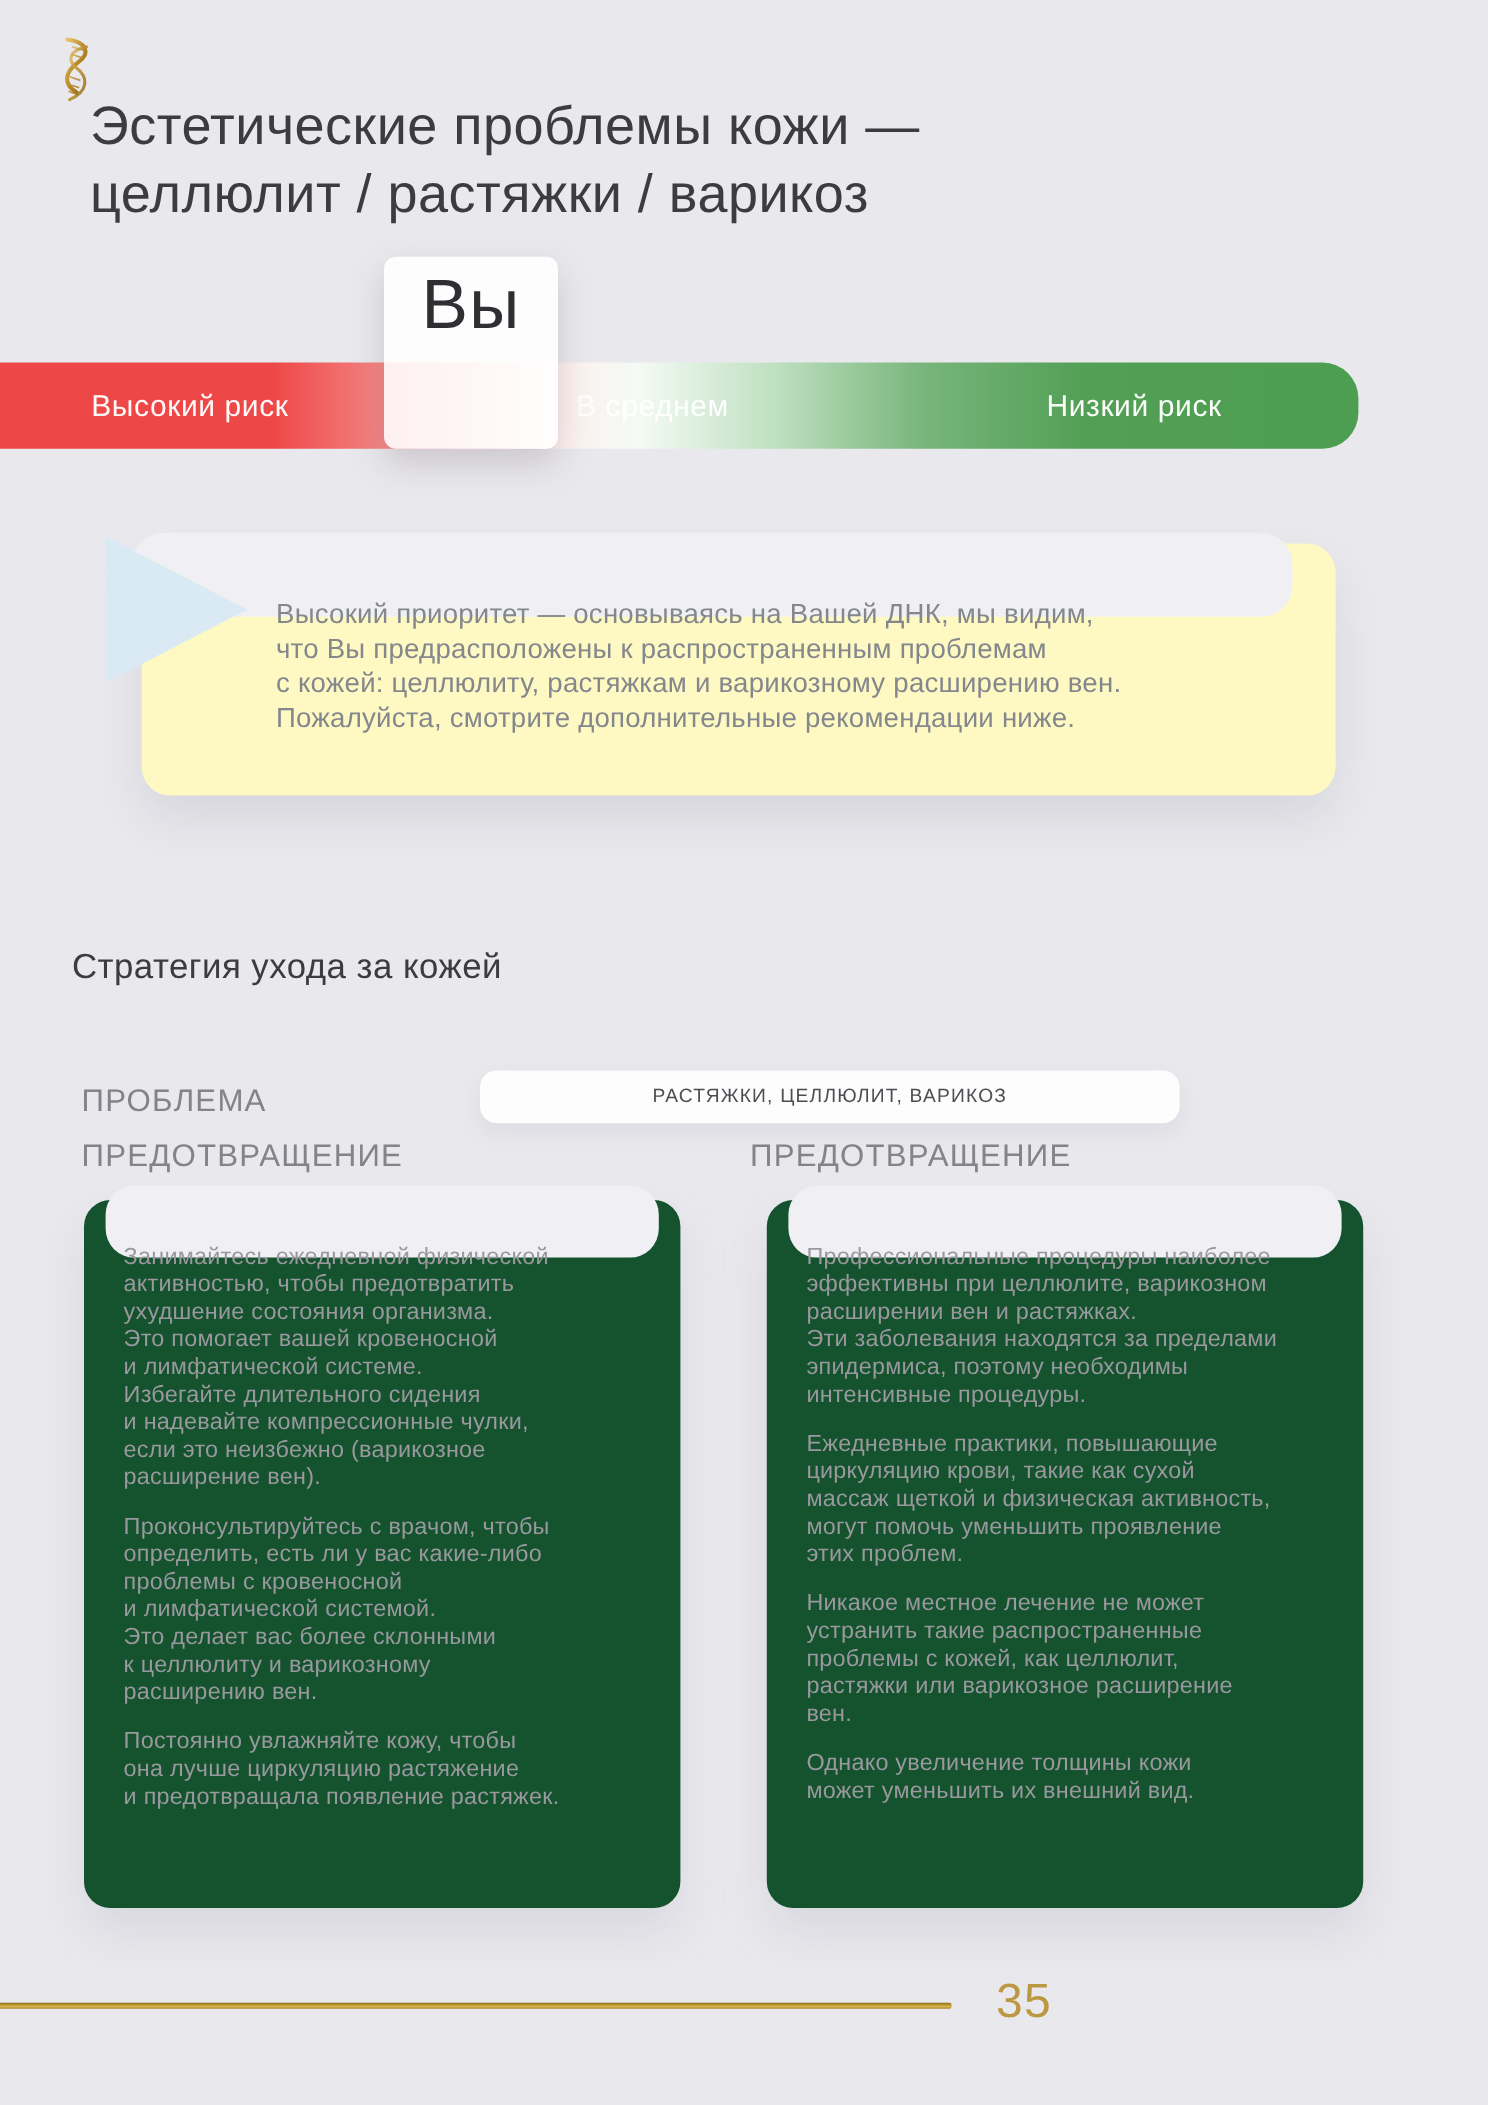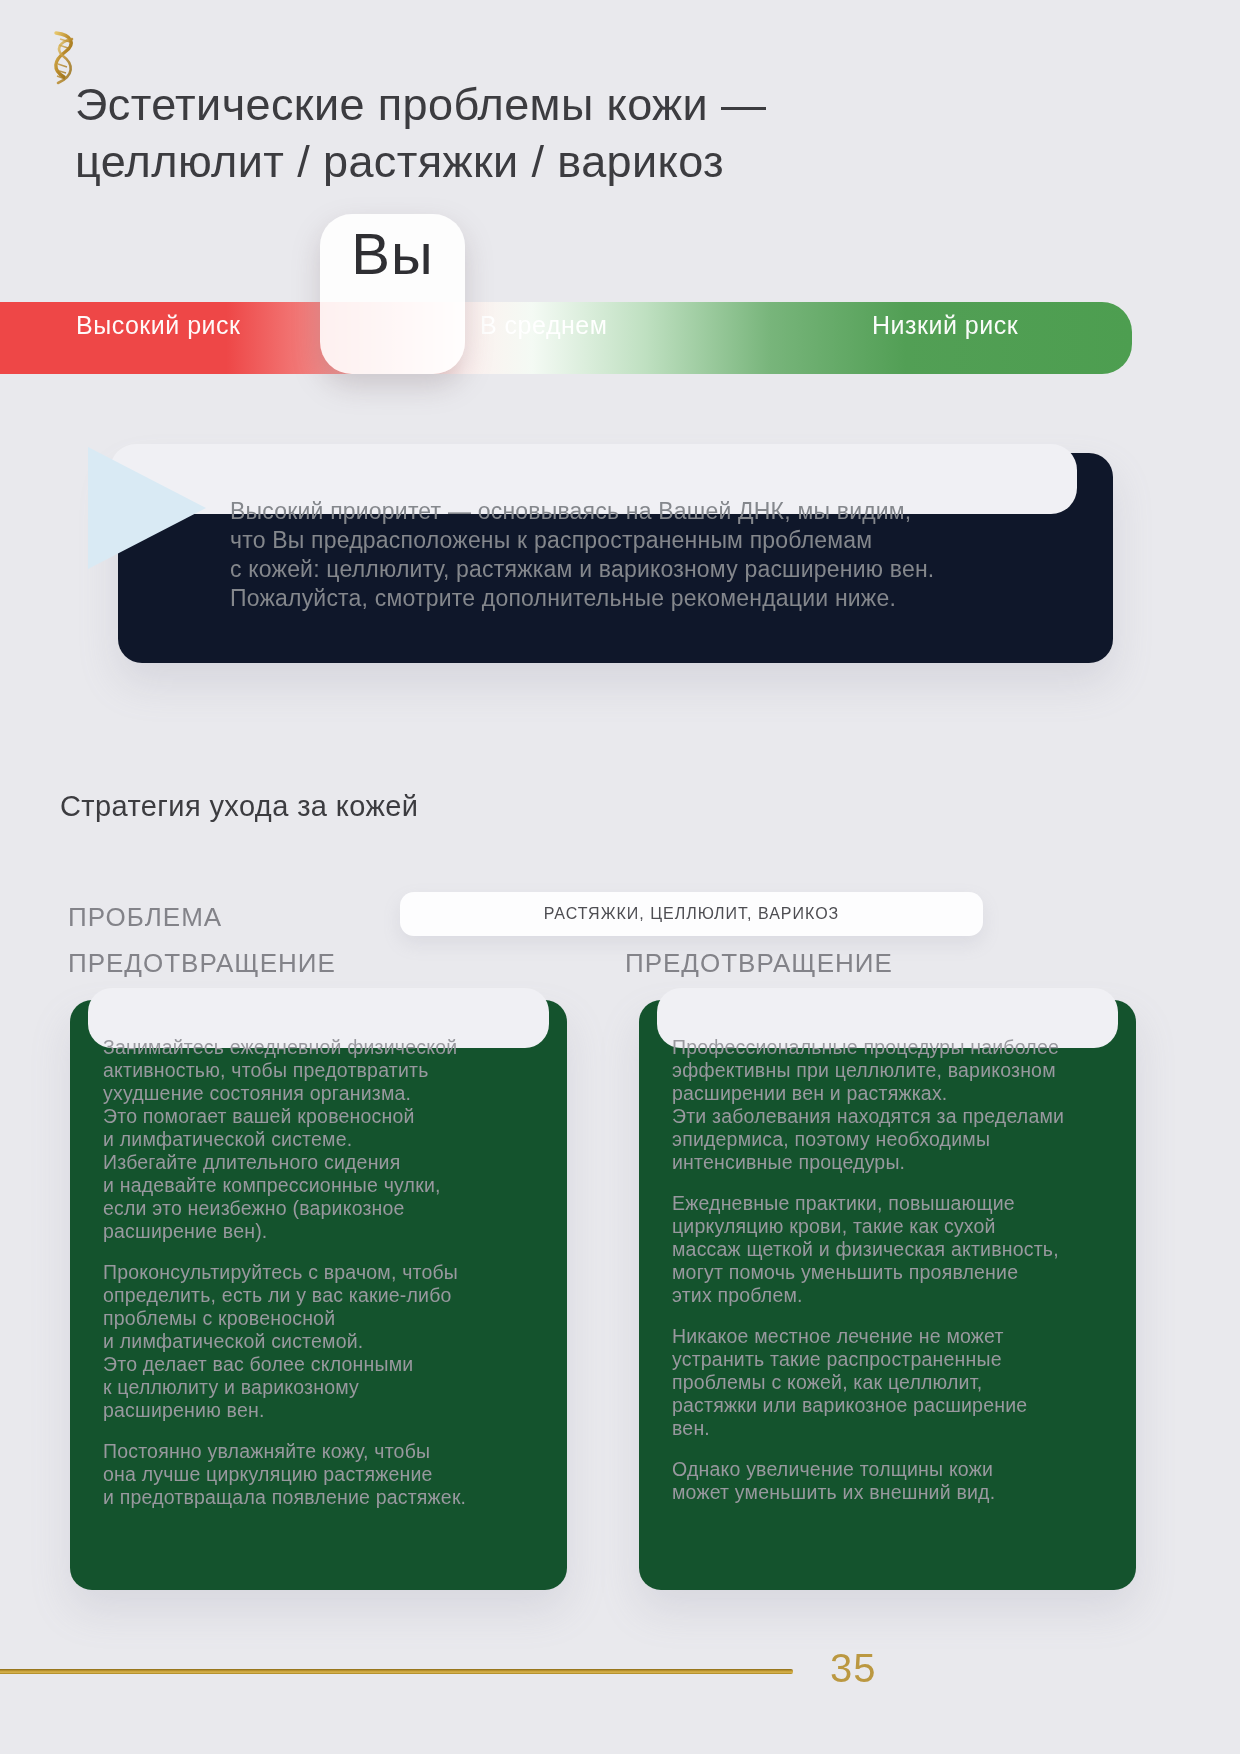--- a/index.html
+++ b/index.html
@@ -27,44 +27,44 @@
     left:0;top:302px;width:1132px;height:72px;
     border-radius:0 30px 30px 0;
     background:linear-gradient(90deg,
       #ee4747 0%, #ee4747 20%,
       #f6a9a6 33%, #fdf0ef 41%,
       #f4faf4 47%, #bfe0c1 57%,
       #78b57b 68%, #529f55 80%,
       #4d9e50 100%);
   }
   .risk-label{
-    top:311px;
+    top:325px;
     font-size:25px;font-weight:300;letter-spacing:.5px;
     color:rgba(255,255,255,.97);
   }
   .risk-high{left:76px;}
   .risk-mid{left:480px;}
   .risk-low{left:872px;}
   .you-marker{
     left:320px;top:214px;width:145px;height:160px;
     background:rgba(255,255,255,.88);
-    border-radius:32px;
+    border-radius:10px;
     box-shadow:0 12px 28px rgba(130,110,120,.28);
     z-index:3;
     text-align:center;
   }
   .you-marker .you-text{
     display:block;margin-top:6px;
     font-size:58px;font-weight:200;color:#2f2f33;letter-spacing:1px;
   }
 
   
   .callout-card{
     left:118px;top:453px;width:995px;height:210px;
-    background:#0f172a;border-radius:24px;
+    background:#fef9c3;border-radius:24px;
     box-shadow:0 20px 40px rgba(140,140,160,.20);
     z-index:1;
   }
   .callout-card::before{
     content:"";position:absolute;z-index:-1;
     top:-9px;left:-8px;right:36px;height:70px;
     background:#f0f0f4;border-radius:26px;
   }
   .callout-text{
     position:absolute;left:112px;top:44px;

